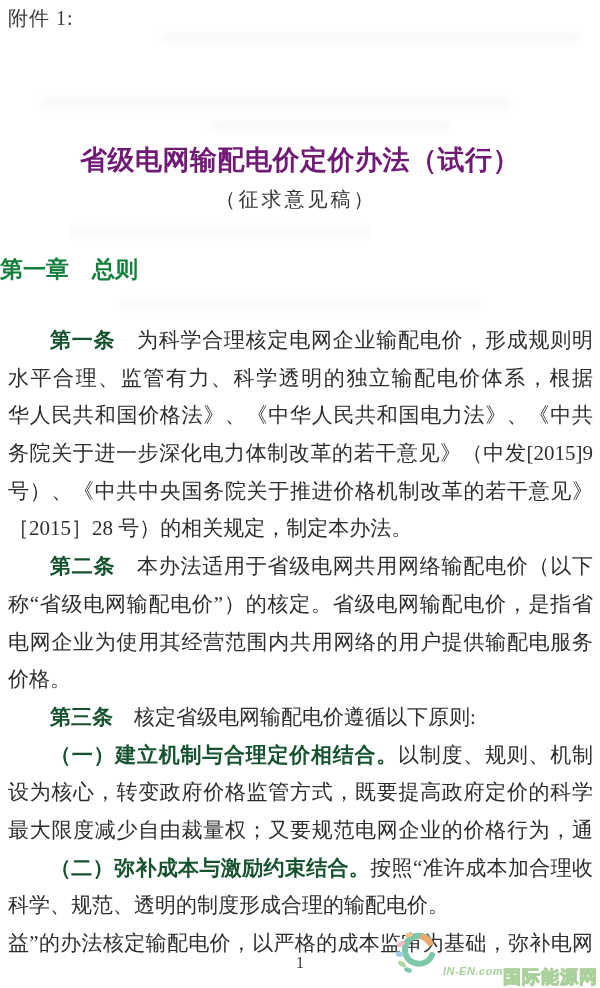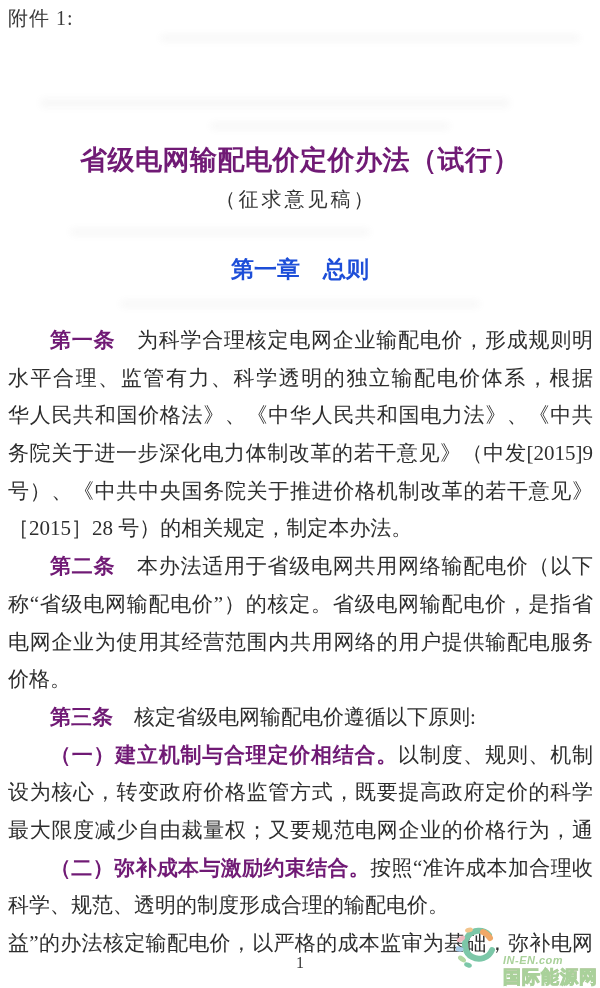--- a/index.html
+++ b/index.html
@@ -45,59 +45,58 @@
     position: absolute;
     top: 186px; left: 0; right: 8px;
     text-align: center;
     font-size: 20px;
     letter-spacing: 3px;
     color: #333;
   }
   .chapter-heading {
     position: absolute;
     top: 254px; left: 0; right: 0;
-    text-align: center;
     font-family: "Liberation Sans", "DejaVu Sans", sans-serif;
     font-size: 23px;
     font-weight: 700;
-    color: #1d4ed8;
+    color: #15803d;
   }
 
   .body-lines {
     position: absolute;
     top: 322px; left: 8px; right: 7px;
     font-size: 21px;
     color: #2e2e2e;
   }
   .line {
     height: 37.7px;
     line-height: 37.7px;
     white-space: nowrap;
     text-align: left;
   }
   .line.j { text-align: justify; text-align-last: justify; white-space: normal; overflow: hidden; }
   .line.indent { text-indent: 42px; }
-  .line .b { font-weight: 700; font-family: Liberation Serif, serif; color: #701a75; }
+  .line .b { font-weight: 700; font-family: Liberation Serif, serif; color: #14532d; }
 
   .page-number {
     position: absolute;
     top: 954px; left: 0; right: 0;
     text-align: center;
     font-size: 16px;
     color: #3a3a3a;
   }
 
   .watermark {
     position: absolute;
     right: 2px; bottom: 2px;
     display: flex;
     align-items: center;
     gap: 3px;
   }
-  .wm-text { display: flex; flex-direction: column; line-height: 1; margin-top: 48px; }
+  .wm-text { display: flex; flex-direction: row; line-height: 1; margin-top: 48px; }
   .wm-site {
     font-family: "Liberation Sans", "DejaVu Sans", sans-serif;
     font-style: italic;
     font-weight: 700;
     font-size: 11px;
     color: var(--wm-color, #a9d19a);
     letter-spacing: 0.5px;
   }
   .wm-name {
     font-family: "Liberation Sans", "DejaVu Sans", sans-serif;

